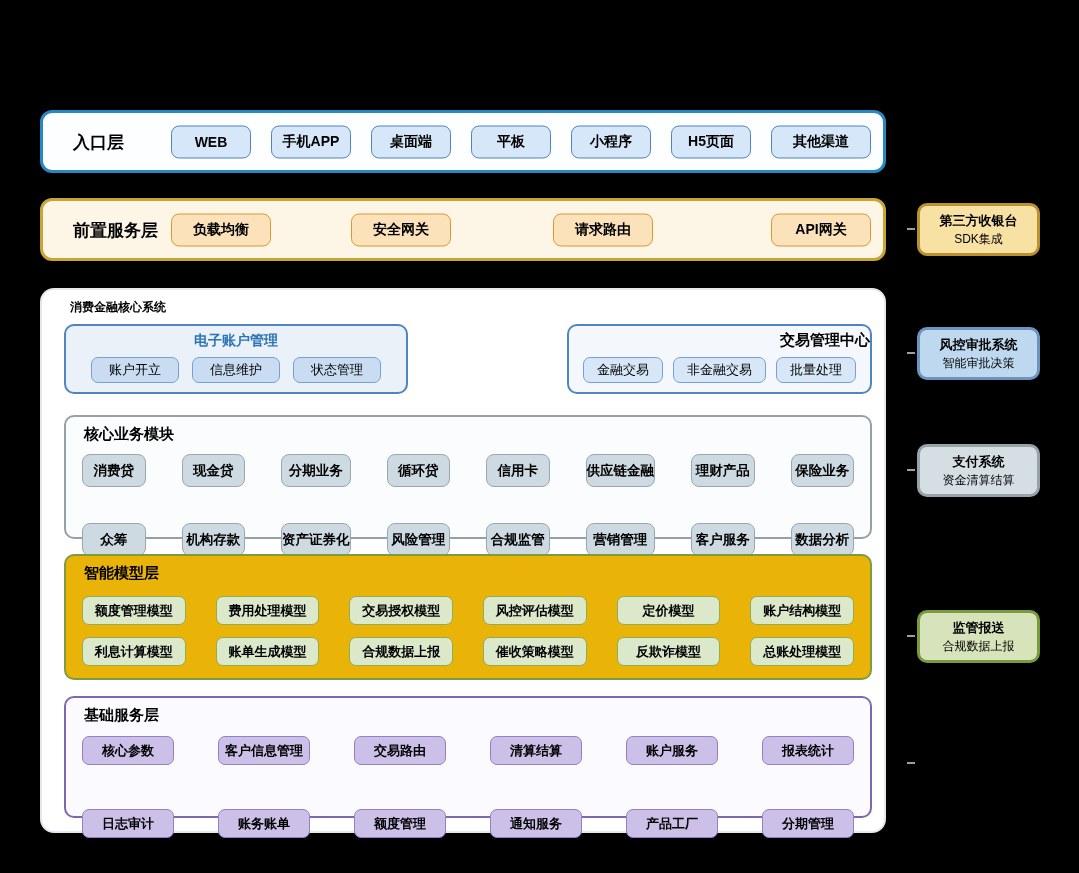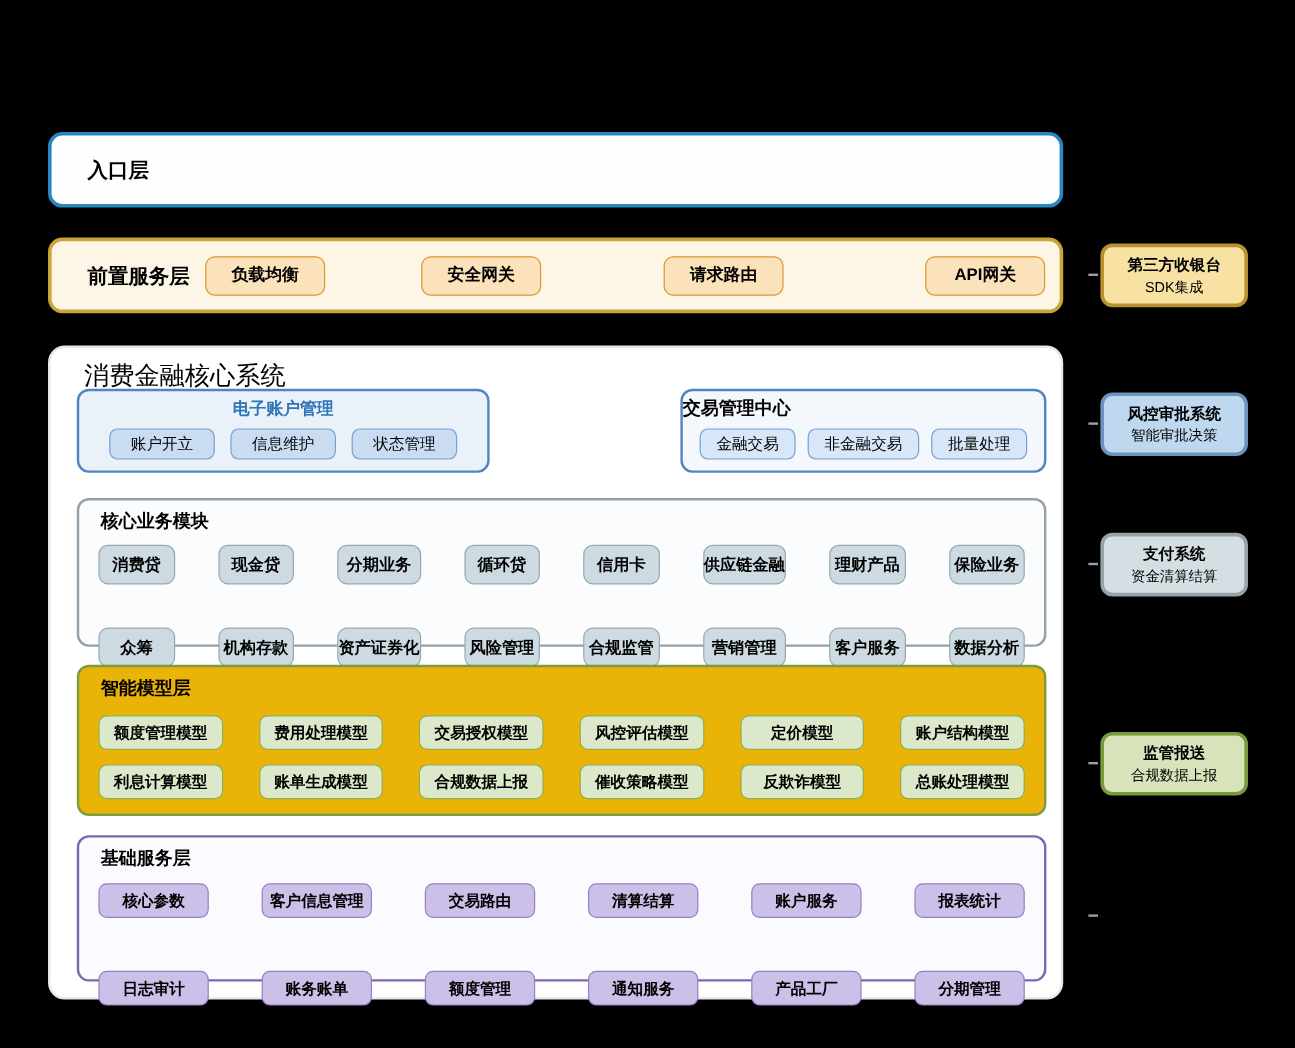--- a/index.html
+++ b/index.html
@@ -38,36 +38,36 @@
     border-radius:8px;display:flex;align-items:center;justify-content:center;
     font-weight:bold;font-size:14px;box-sizing:border-box;white-space:nowrap;}
   .pre-btn:nth-child(1){left:128px}
   .pre-btn:nth-child(2){left:308px}
   .pre-btn:nth-child(3){left:510px}
   .pre-btn:nth-child(4){left:728px}
 
   
   #core-system{left:40px;top:288px;width:846px;height:545px;
     background:#ffffff;border:2px solid #e2e8ec;border-radius:14px;}
-  #core-title{position:absolute;left:28px;top:9px;font-size:21px;font-weight:normal;}
+  #core-title{position:absolute;left:28px;top:9px;font-size:12px;font-weight:bold;}
 
   .subbox{position:absolute;box-sizing:border-box;border-radius:10px;}
   .box-title{position:absolute;left:18px;top:8px;font-size:15px;font-weight:bold;white-space:nowrap;}
 
   #account-box{left:22px;top:34px;width:344px;height:70px;
     background:#eaf1f9;border:2px solid #4f86c0;}
   #account-title{text-align:center;color:#2e74b5;font-weight:bold;font-size:14px;margin-top:6px;}
   #account-items{display:flex;justify-content:center;gap:13px;margin-top:7px;}
   .account-btn{width:88px;height:26px;background:#c9dcf1;border:1px solid #74a2d2;
     border-radius:7px;display:flex;align-items:center;justify-content:center;
     font-size:13px;box-sizing:border-box;white-space:nowrap;}
 
   #trade-box{left:525px;top:34px;width:305px;height:70px;
     background:#f4f8fc;border:2px solid #4f86c0;}
-  #trade-title{text-align:left;color:#000;font-weight:bold;font-size:15px;margin-top:5px;}
+  #trade-title{text-align:right;color:#000;font-weight:bold;font-size:15px;margin-top:5px;}
   #trade-items{display:flex;justify-content:center;gap:10px;margin-top:7px;}
   .trade-btn{padding:0 13px;height:26px;background:#d7e7f7;border:1px solid #74a2d2;
     border-radius:7px;display:flex;align-items:center;justify-content:center;
     font-size:13px;box-sizing:border-box;white-space:nowrap;}
 
   #biz-box{left:22px;top:125px;width:808px;height:124px;
     background:#fafcfe;border:2px solid #95a1a9;}
   #biz-grid{position:absolute;left:16px;right:16px;top:37px;
     display:grid;grid-template-columns:repeat(8,1fr);column-gap:17px;row-gap:12px;gap:36px;}
   .biz-btn{height:33px;background:#cedae2;border:1px solid #9aa7b0;border-radius:8px;
@@ -103,20 +103,29 @@
   .ext-title{font-size:13px;font-weight:bold;white-space:nowrap;}
   .ext-sub{font-size:12px;white-space:nowrap;}
 
   .tick{position:absolute;width:8px;height:2px;background:#9aa0a6;left:907px;}
 </style>
 </head>
 <body>
 
 <div class="abs" id="entry-layer">
   <div class="layer-label">入口层</div>
+  <div id="entry-items">
+      <div class="entry-btn">WEB</div>
+      <div class="entry-btn">手机APP</div>
+      <div class="entry-btn">桌面端</div>
+      <div class="entry-btn">平板</div>
+      <div class="entry-btn">小程序</div>
+      <div class="entry-btn">H5页面</div>
+      <div class="entry-btn">其他渠道</div>
+    </div>
 </div>
 
 <div class="abs" id="preservice-layer">
   <div class="layer-label">前置服务层</div>
   <div id="preservice-items">
       <div class="pre-btn">负载均衡</div>
       <div class="pre-btn">安全网关</div>
       <div class="pre-btn">请求路由</div>
       <div class="pre-btn">API网关</div>
     </div>

